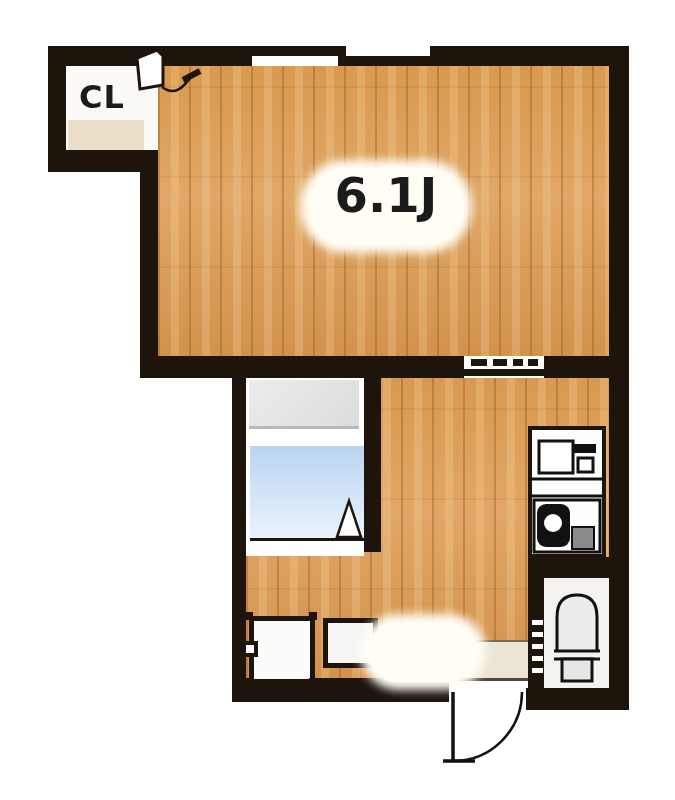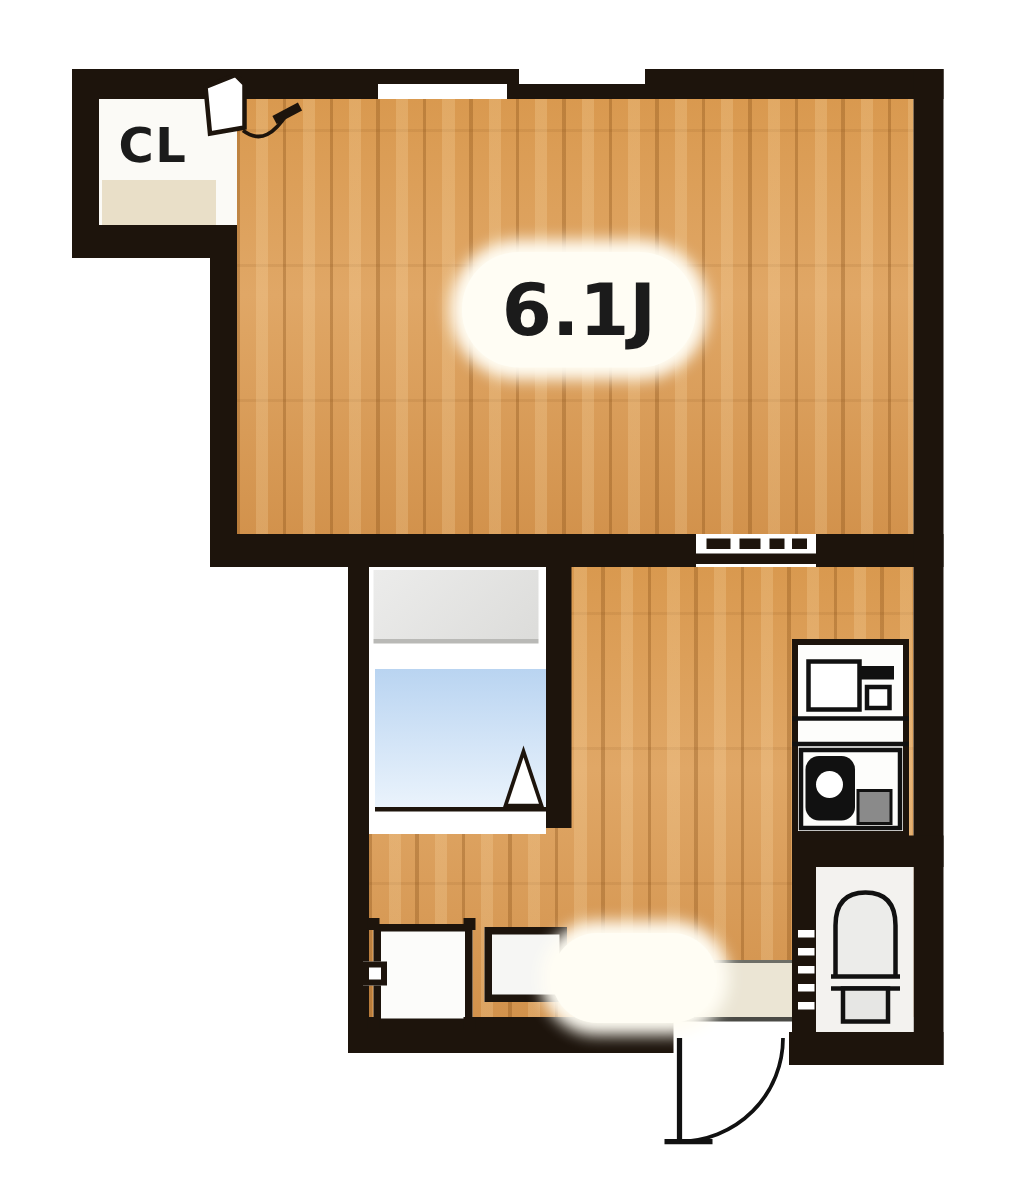--- a/index.html
+++ b/index.html
@@ -80,21 +80,21 @@
   <div class="dot" style="left:229px;top:678px;"></div>
   <div class="dot" style="left:293px;top:678px;"></div>
   <div class="abs" style="left:226px;top:641px;width:16px;height:16px;background:#ffffff;border:4px solid var(--wall,#1d140c);box-sizing:border-box;"></div>
 
   <div class="abs" style="left:307px;top:618px;width:55px;height:50px;background:#f6f6f4;border:5px solid var(--wall,#1d140c);box-sizing:border-box;"></div>
 
   <div class="abs" style="left:440px;top:640px;width:72px;height:38px;background:var(--genkan_beige,#ebe5d4);border-top:2px solid #6e6e66;border-left:2px solid #6e6e66;box-sizing:border-box;"></div>
   <div class="abs" style="left:433px;top:678px;width:79px;height:3px;background:#4a4a45;"></div>
 
   <div class="blob" style="left:292px;top:168px;width:156px;height:77px;"></div>
-  <div class="label" style="left:292px;top:168px;width:156px;height:77px;font-size:48px;">6.1J</div>
+  <div class="label" style="left:292px;top:156px;width:156px;height:77px;font-size:48px;">6.1J</div>
 
   <div class="blob" style="left:352px;top:622px;width:110px;height:60px;border-radius:30px;"></div>
 
   <svg width="675" height="800" viewBox="0 0 675 800">
 
     <g>
       <path d="M121 58 L141 50 L147 56 L147 85 L124 89 Z" fill="#ffffff" stroke="#1d140c" stroke-width="3"></path>
       <path d="M146 87 C158 96 167 89 176 75" fill="none" stroke="#1d140c" stroke-width="2.5"></path>
       <path d="M167 80 L184 71" stroke="#1d140c" stroke-width="6"></path>
     </g>

